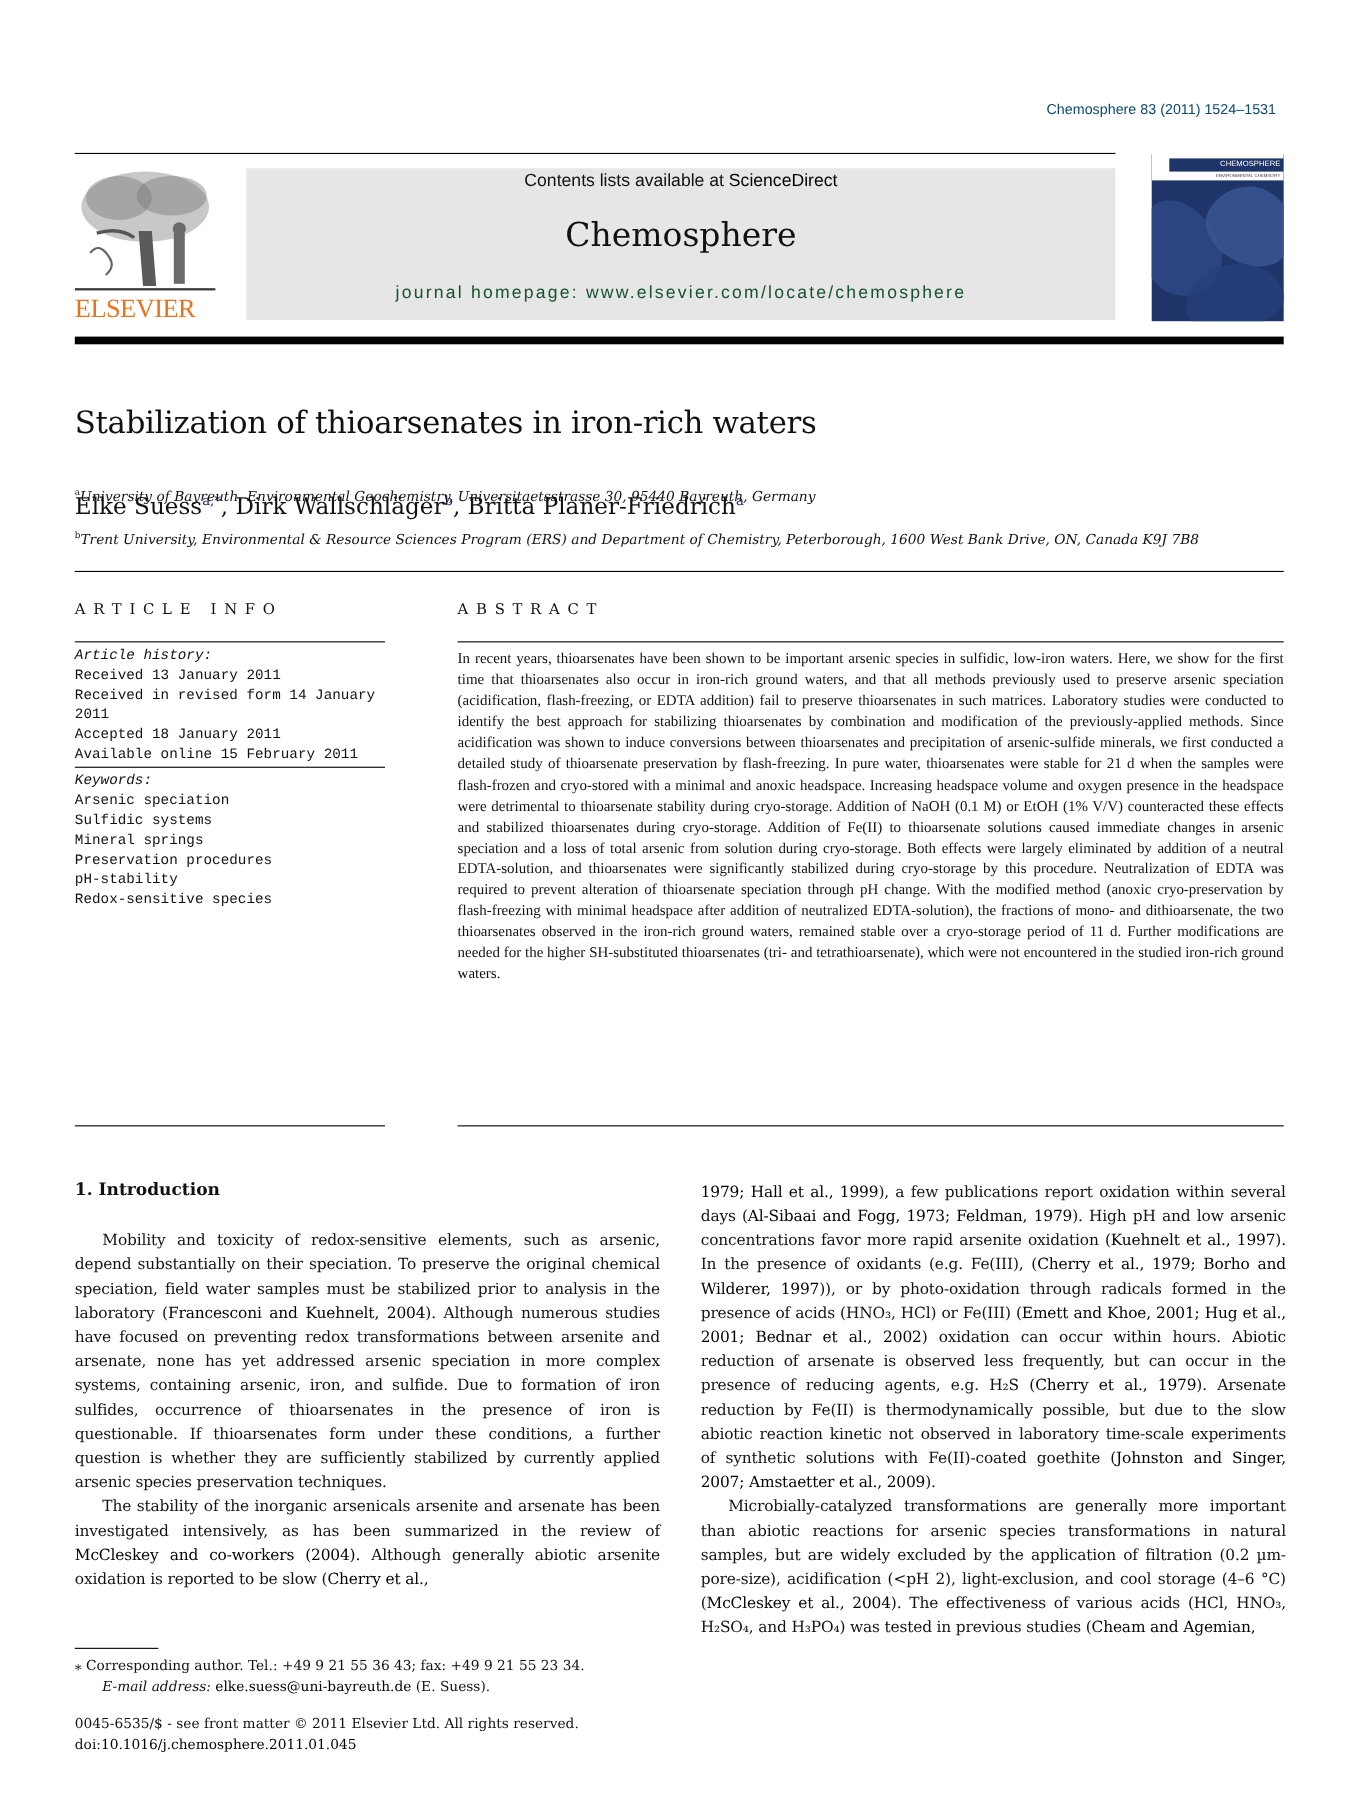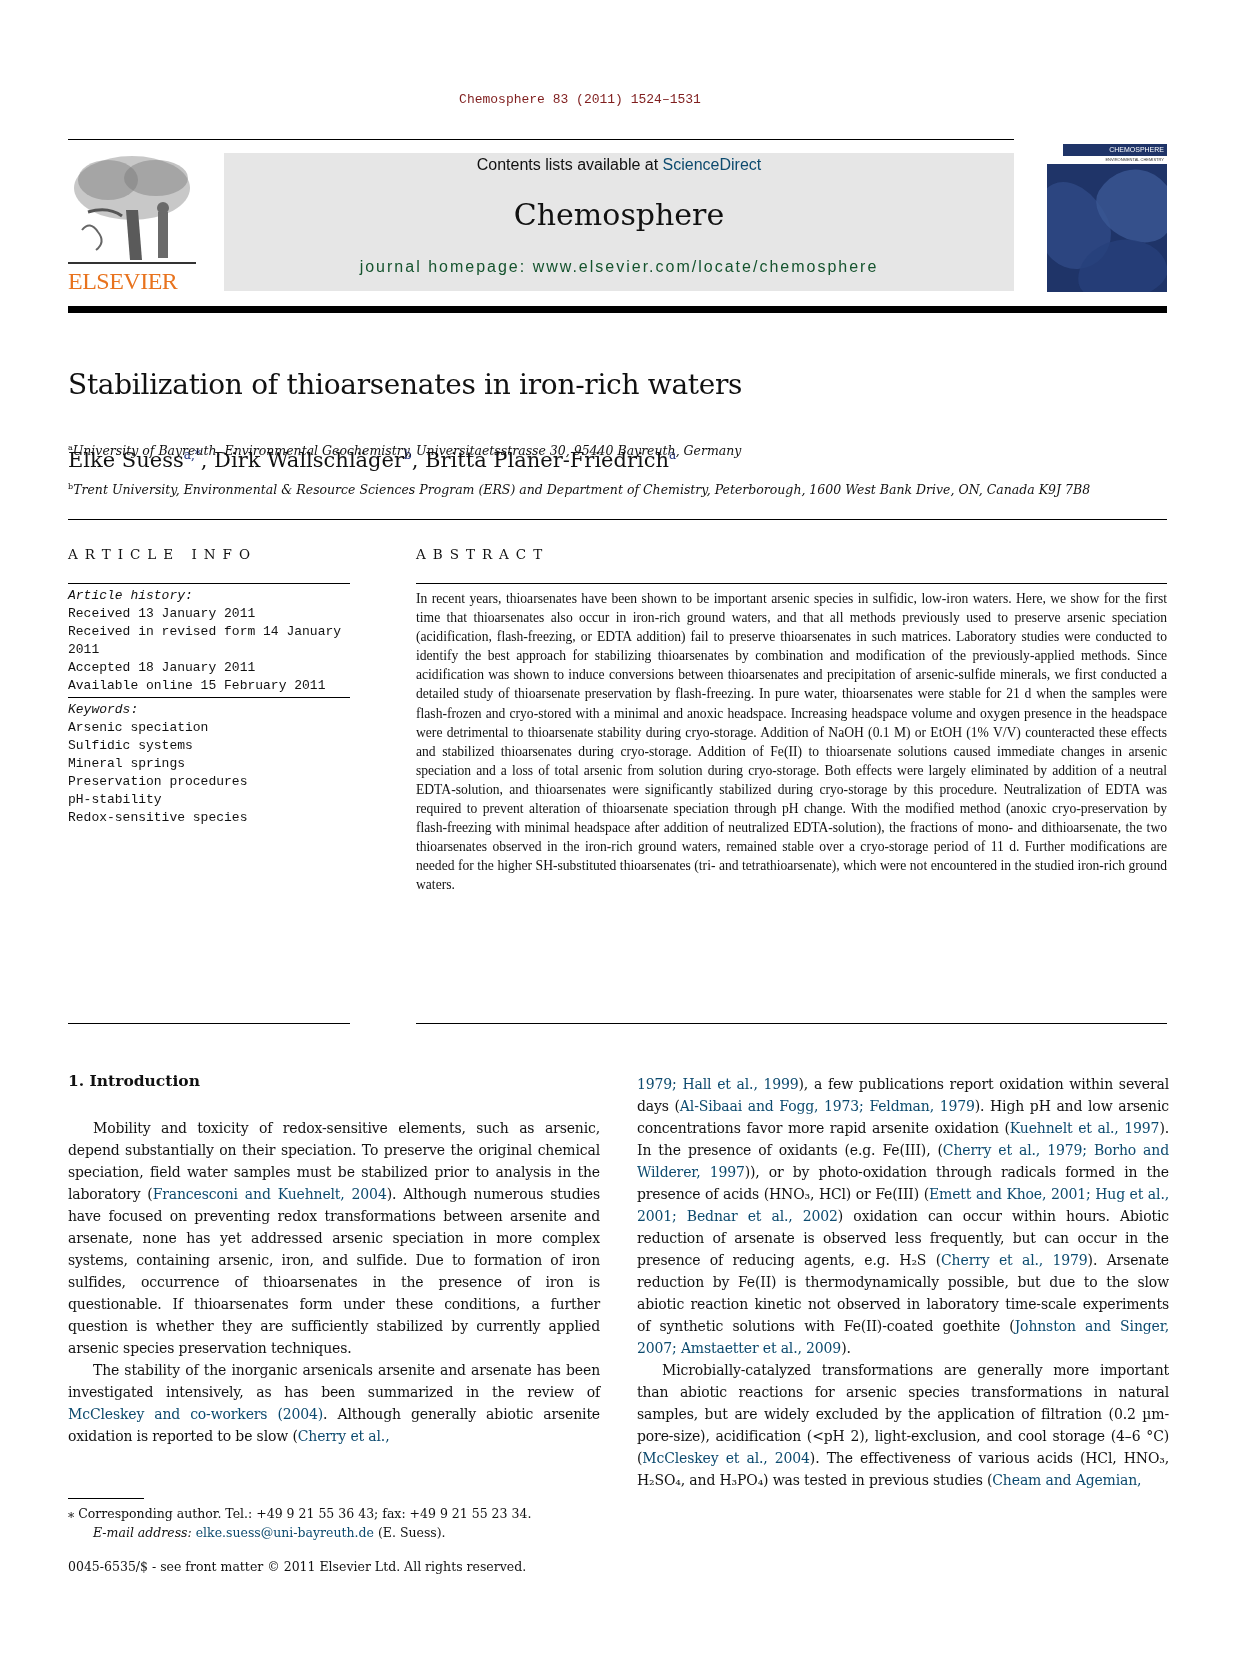--- a/index.html
+++ b/index.html
@@ -1,18 +1,18 @@
 <!DOCTYPE html>
 <html><head>
 <meta charset="utf-8">
 <style>
   html, body { margin: 0; padding: 0; background: #ffffff; }
   body { width: 1241px; height: 1654px; position: relative; font-family: "DejaVu Serif", serif; color: #111; overflow: hidden; }
-  a, .link { color: #0c4a6e; text-decoration: none; }
-  .running-head { position: absolute; top: 92px; left: 0; width: 1160px; text-align: center; font-family: Liberation Mono, monospace; font-size: 13px; color: #7f1d1d; }
+  a, .link { color: #000000; text-decoration: none; }
+  .running-head { position: absolute; top: 92px; left: 0; width: 1160px; text-align: right; font-family: Liberation Sans, sans-serif; font-size: 13px; color: #0c4a6e; }
   .top-rule { position: absolute; top: 139px; left: 68px; width: 946px; height: 1px; background: #000; }
   .logo { position: absolute; left: 68px; top: 150px; width: 128px; height: 142px; }
   .logo svg { width: 128px; height: 118px; display: block; }
   .logo-text { font-family: "Liberation Serif", serif; font-size: 24px; color: #e8731e; letter-spacing: -0.5px; line-height: 26px; text-align: left; }
   .banner { position: absolute; left: 224px; top: 153px; width: 790px; height: 138px; background: #e6e6e6; text-align: center; font-family: "Liberation Sans", sans-serif; }
   .banner .contents { margin-top: 3px; font-size: 16px; color: #111; }
   .banner .journal-name { margin-top: 23px; font-family: "DejaVu Serif", serif; font-size: 30px; color: #111; }
   .banner .homepage { margin-top: 26px; font-size: 16px; letter-spacing: 2px; color: #14532d; }
   .cover { position: absolute; left: 1047px; top: 140px; width: 120px; height: 152px; background: #1f3468; overflow: hidden; }
   .cover-top { height: 24px; background: #fff; position: relative; }
@@ -138,13 +138,16 @@
     <span>Corresponding author. Tel.: +49 9 21 55 36 43; fax: +49 9 21 55 23 34.</span>
   </div>
   <div style="padding-left:25px;">
     <span class="em">E-mail address:</span>
     <span class="link">elke.suess@uni-bayreuth.de</span><span> (E. Suess).</span>
   </div>
 </div>
 
 <div class="frontmatter">
   <div>0045-6535/$ - see front matter © 2011 Elsevier Ltd. All rights reserved.</div>
+  <div>
+    <span>doi:</span><span class="link">10.1016/j.chemosphere.2011.01.045</span>
+  </div>
 </div>
 
 </body></html>

